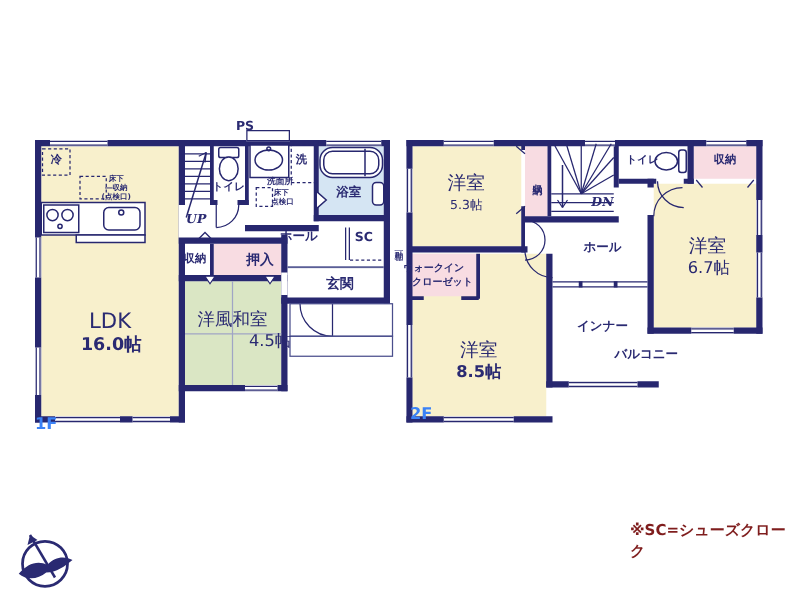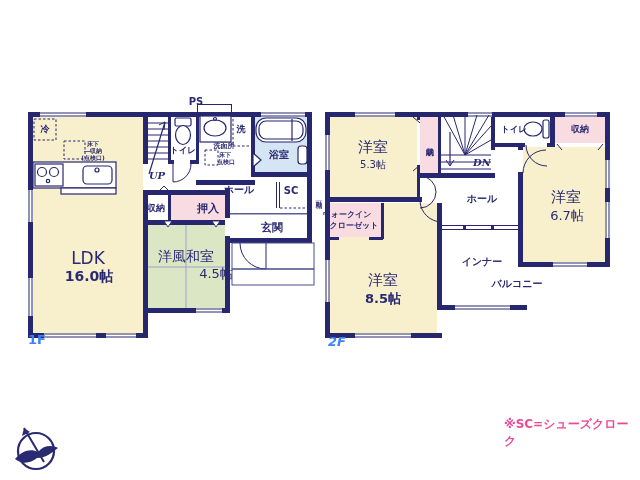--- a/index.html
+++ b/index.html
@@ -7,21 +7,21 @@
           font-family:"DejaVu Sans","Liberation Sans",sans-serif;color:#2A2A72;}
   .plan{position:absolute;}
   .room{position:absolute;}
   .psvg{position:absolute;left:0;top:0;}
   .lbl{position:absolute;transform:translate(-50%,-50%);white-space:nowrap;line-height:1;
        color:#2A2A72;font-weight:bold;}
   .vert{writing-mode:vertical-rl;text-orientation:upright;letter-spacing:1px;}
   .italic{font-style:italic;font-family:"DejaVu Serif","Liberation Serif",serif;}
   .floor-tag{position:absolute;font-size:13px;font-weight:bold;color:#3b82f6;}
   .ps-box{position:absolute;left:197px;top:104px;width:35px;height:9px;background:#fff;border:1.5px solid #27276F;box-sizing:border-box;}
-  .note{position:absolute;left:504px;top:416px;font-size:12px;font-weight:bold;color:#ec4899;}
+  .note{position:absolute;left:504px;top:416px;font-size:12px;font-weight:bold;color:#7f1d1d;}
   .company{position:absolute;left:57px;top:444px;font-size:21px;font-weight:600;color:#C8C8C8;letter-spacing:2px;}
   .logo{position:absolute;left:13px;top:422px;}
 </style>
 </head>
 <body>
 
 <div class="canvas">
 
   <div class="plan" style="left:28px;top:110px;width:288px;height:240px;">
 
@@ -291,21 +291,21 @@
     <div class="lbl" style="left:58px;top:170px;font-size:15px;font-weight:normal;">洋室</div>
     <div class="lbl" style="left:58px;top:188px;font-size:13px;font-weight:bold;">8.5帖</div>
     <div class="lbl" style="left:157px;top:152px;font-size:10px;">インナー</div>
     <div class="lbl" style="left:156px;top:174px;font-size:10px;margin-left:36px;">バルコニー</div>
   </div>
 
   <div class="ps-box"></div>
   <div class="lbl" style="left:196px;top:102px;font-size:10px;">PS</div>
   <div class="lbl vert" style="left:318px;top:196px;font-size:7px;font-weight:normal;">可動棚</div>
   <div class="floor-tag" style="left:28px;top:332px;">1F</div>
-  <div class="floor-tag" style="left:328px;top:334px;font-style:italic;">2F</div>
+  <div class="floor-tag" style="left:328px;top:324px;">2F</div>
 
   <div class="note">※SC=シューズクローク</div>
   <svg class="logo" width="48" height="54" viewBox="0 0 48 54">
     <circle cx="23" cy="29" r="18" fill="none" stroke="#2A2A72" stroke-width="2.2"></circle>
     <line x1="31" y1="40" x2="11" y2="6" stroke="#2A2A72" stroke-width="2"></line>
     <polygon points="11,6 9,14 17,10" fill="#2A2A72"></polygon>
     <path d="M2,37 C9,29 17,26 25,30 C31,23 39,23 45,26 C39,31 32,36 24,36 C17,42 8,42 2,37 Z" fill="#2A2A72"></path>
   </svg>
 
 </div>

